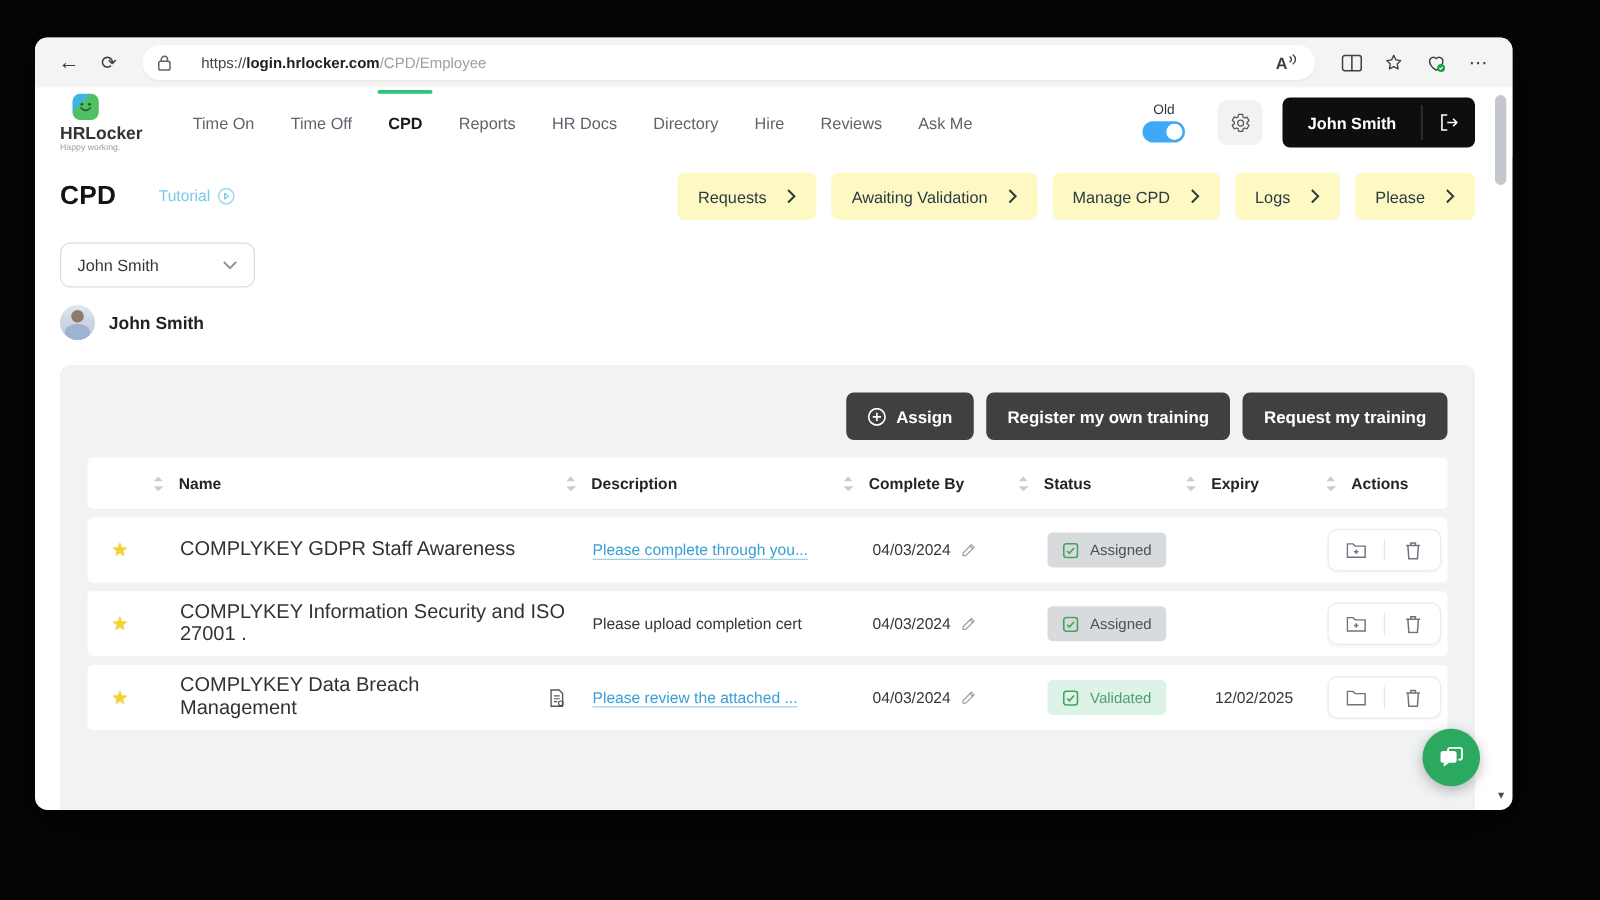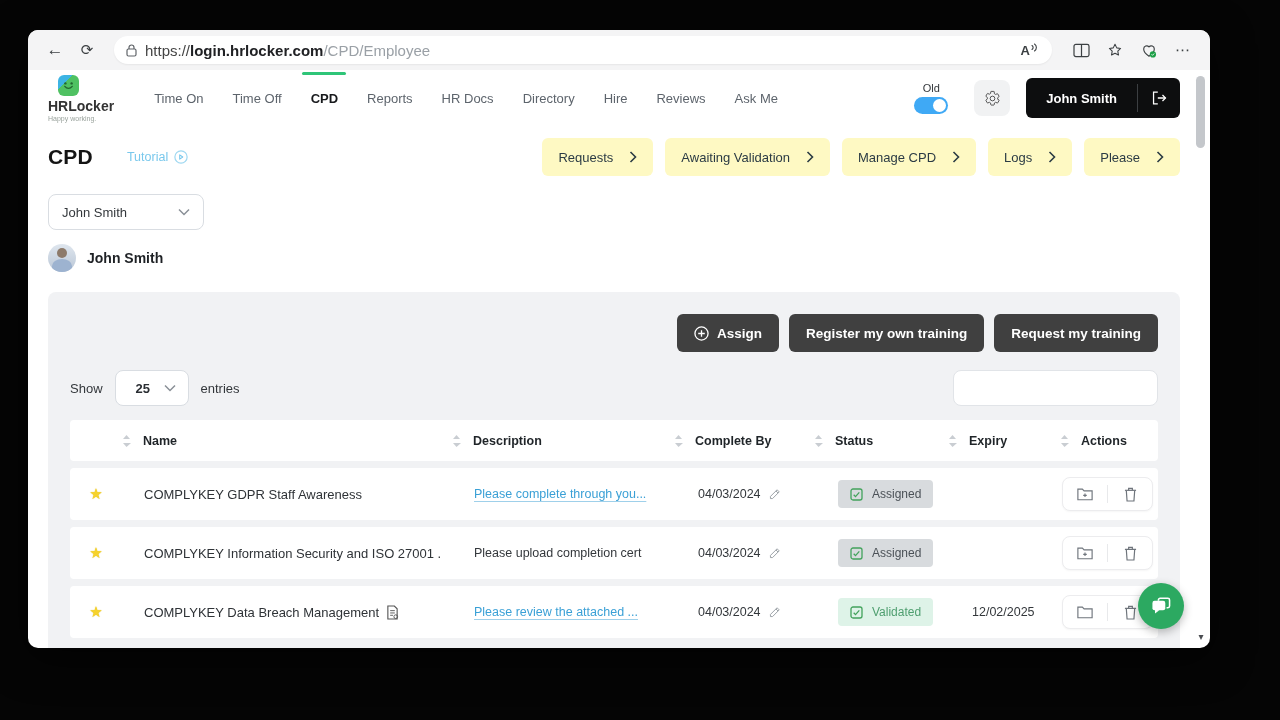--- a/index.html
+++ b/index.html
@@ -5,21 +5,21 @@
   * { margin:0; padding:0; box-sizing:border-box; }
   html,body { width:1280px; height:720px; background:#050505; font-family:"Liberation Sans", sans-serif; overflow:hidden; }
   .stage { position:relative; width:1280px; height:720px; background:#050505; }
   .window { position:absolute; left:28px; top:30px; width:1182px; height:618px; background:#fff; border-radius:10px; overflow:hidden; box-shadow:0 10px 40px rgba(0,0,0,.65); }
 
   
   .chrome { height:40px; background:#f4f4f5; display:flex; align-items:center; padding:0 14px 0 14px; gap:6px; }
   .chrome-btn { width:26px; height:26px; display:flex; align-items:center; justify-content:center; border:none; background:transparent; border-radius:6px; cursor:pointer; color:#3c4043; }
   .addr-pill { flex:1; height:28px; background:#fff; border-radius:14px; margin:0 10px 0 8px; display:flex; align-items:center; padding:0 10px 0 12px; box-shadow:0 1px 2px rgba(0,0,0,.06); }
   .addr-pill .lock { margin-right:8px; display:flex; }
-  .url { font-size:15px; color:#5f6368; white-space:nowrap; overflow:hidden; flex:1; }
+  .url { font-size:12px; color:#5f6368; white-space:nowrap; overflow:hidden; flex:1;margin-left:16px; }
   .url .scheme { color:#444; }
   .url .host { color:#202124; font-weight:bold; }
   .url .path { color:#9aa0a6; }
   .read-aloud { display:flex; align-items:flex-start; gap:1px; color:#3c4043; font-size:13px; font-weight:bold; padding:0 4px; }
   .chrome-icons { display:flex; align-items:center; gap:8px; }
   .more-glyph { font-size:15px; color:#3c4043; letter-spacing:1px; }
 
   
   .navbar { height:56px; background:#fff; display:flex; align-items:center; padding:0 30px 0 20px; position:relative; }
   .logo { display:flex; flex-direction:column; line-height:1; margin-right:40px; }
@@ -73,21 +73,21 @@
   .c-name { width:330px; display:flex; align-items:center; gap:12px; }
   .c-desc { width:222px; display:flex; align-items:center; gap:12px; }
   .c-date { width:140px; display:flex; align-items:center; gap:12px; }
   .c-status { width:134px; display:flex; align-items:center; gap:12px; }
   .c-expiry { width:112px; display:flex; align-items:center; gap:12px; }
   .c-actions { width:98px; display:flex; align-items:center; gap:12px; }
   .th-label { font-size:12.5px; font-weight:bold; color:#1f2428; }
   .sort { display:flex; flex-direction:column; gap:2px; cursor:pointer; }
   .cell-pad { padding-left:24px; display:flex; align-items:center; gap:7px; }
   .star-glyph { color:#f6d22c; font-size:15px; text-shadow:0 0 1px #d8b714; cursor:pointer; }
-  .nm { font-size:13px; color:#2f3337; display:flex; align-items:center; gap:7px; }
+  .nm { font-size:16px; color:#2f3337; display:flex; align-items:center; gap:7px; }
   .desc { font-size:12.5px; color:#33373b; }
   .desc.link { color:#3aa0d6; text-decoration:underline; text-underline-offset:3px; text-decoration-color:#9fd0ea; cursor:pointer; }
   .date-txt { font-size:12.5px; color:#33373b; }
   .badge { display:inline-flex; align-items:center; gap:9px; border-radius:4px; padding:7px 12px; font-size:12px; margin-left:24px; }
   .badge.assigned { background:#d8dbde; color:#4b5157; }
   .badge.validated { background:#def3e8; color:#4e9e6f; }
   .expiry-txt { font-size:12.5px; color:#33373b; padding-left:24px; }
   .action-pill { margin-left:2px; background:#fff; border:1px solid #ececee; border-radius:8px; height:34px; display:flex; align-items:center; box-shadow:0 1px 2px rgba(0,0,0,.04); }
   .act-btn { width:44px; height:34px; display:flex; align-items:center; justify-content:center; background:none; border:none; cursor:pointer; color:#6f757c; }
   .act-div { width:1px; height:18px; background:#e8e9eb; }
@@ -262,37 +262,20 @@
             <span>Assign</span>
           </button>
           <button class="blue-btn">
               <span>Register my own training</span>
             </button>
           <button class="blue-btn">
               <span>Request my training</span>
             </button>
         </div>
 
-        <div class="controls-row">
-          <span class="ctl-label">Show</span>
-          <div class="size-select">
-            <span>25</span>
-            <svg width="12" height="8" viewBox="0 0 12 8">
-                <path d="M1 1.5l5 5 5-5" fill="none" stroke="#8a9097" stroke-width="1.5"></path>
-              </svg>
-          </div>
-          <span class="ctl-label">entries</span>
-          <div class="search-box">
-            <svg width="14" height="14" viewBox="0 0 16 16">
-                <circle cx="7" cy="7" r="5" fill="none" stroke="#9aa0a6" stroke-width="1.4"></circle>
-                <line x1="10.8" y1="10.8" x2="14" y2="14" stroke="#9aa0a6" stroke-width="1.4"></line>
-              </svg>
-            <input type="text" value="" style="">
-          </div>
-        </div>
 
         <div class="tbl">
 
           <div class="tbl-head">
             <div class="c-star"></div>
             <div class="c-name">
               <span class="sort">
                   <svg width="9" height="12" viewBox="0 0 9 12">
                     <path d="M4.5 0L8 4H1z" fill="#c9cdd2"></path>
                     <path d="M4.5 12L1 8h8z" fill="#c9cdd2"></path>

